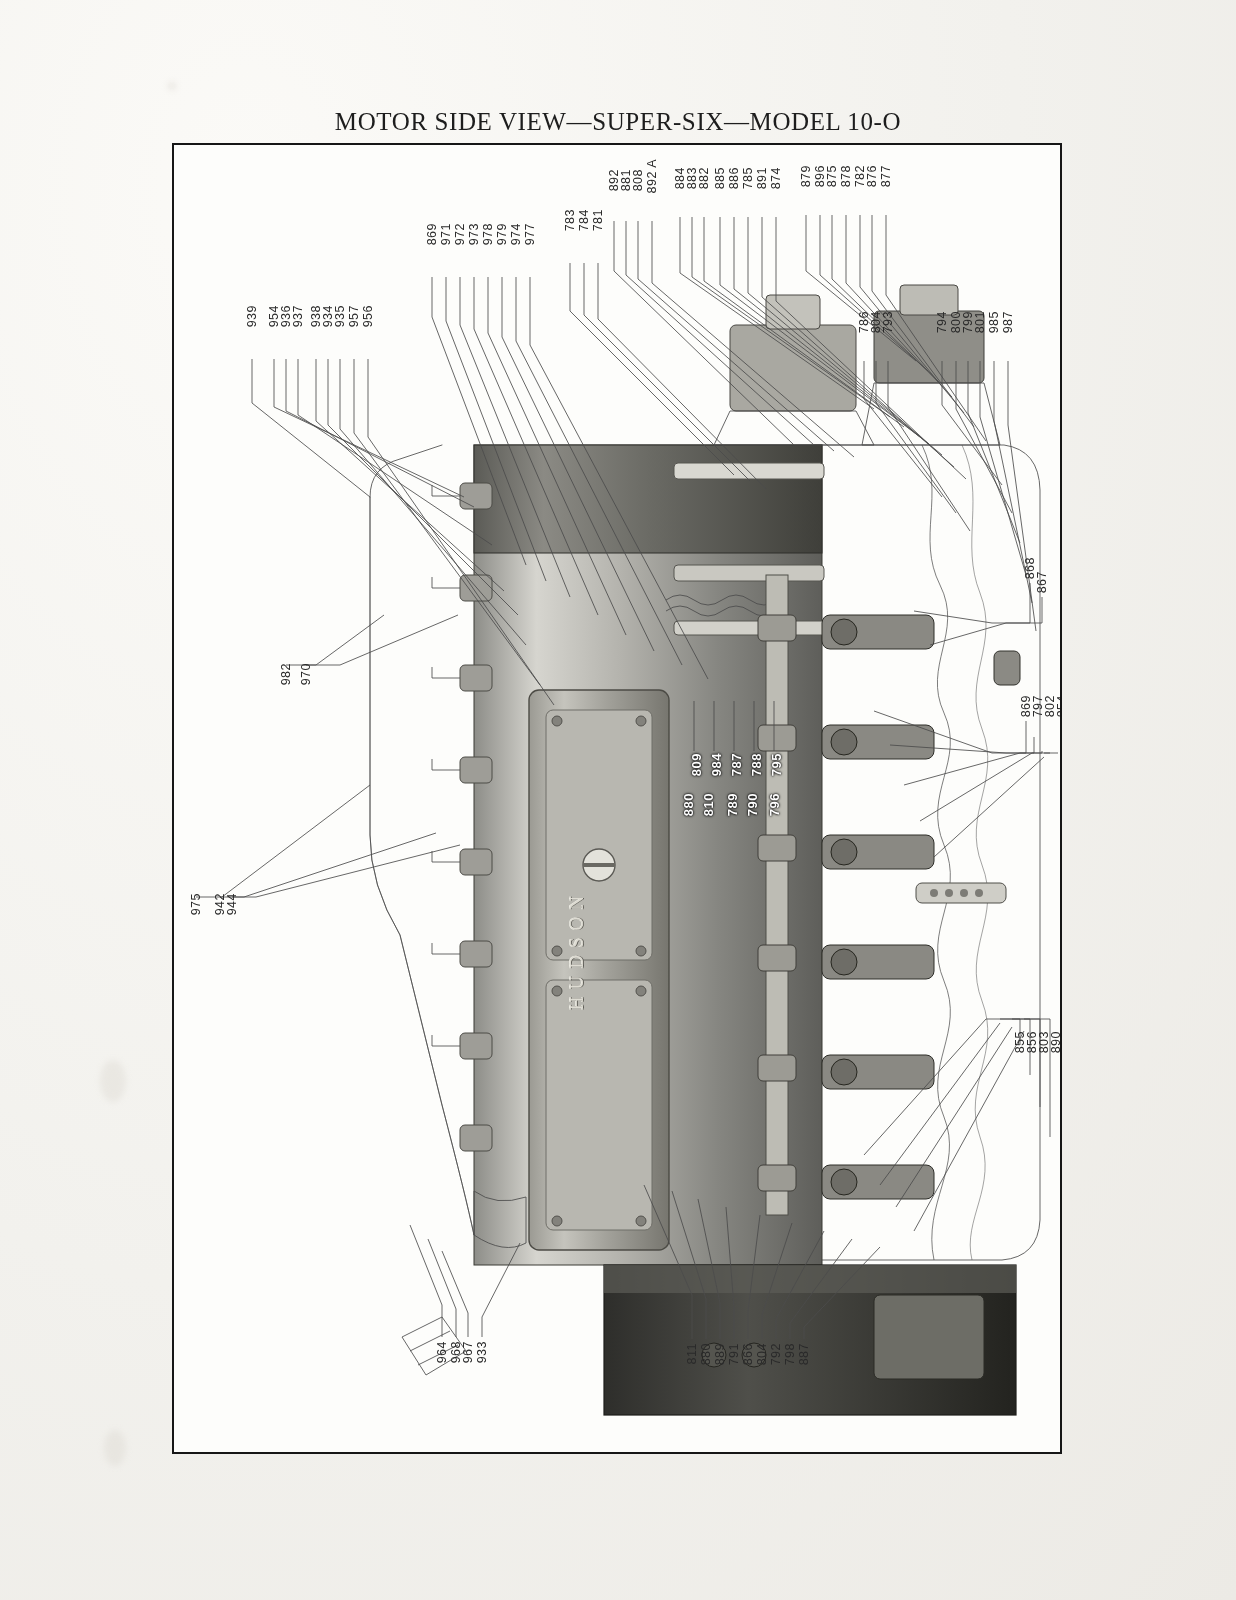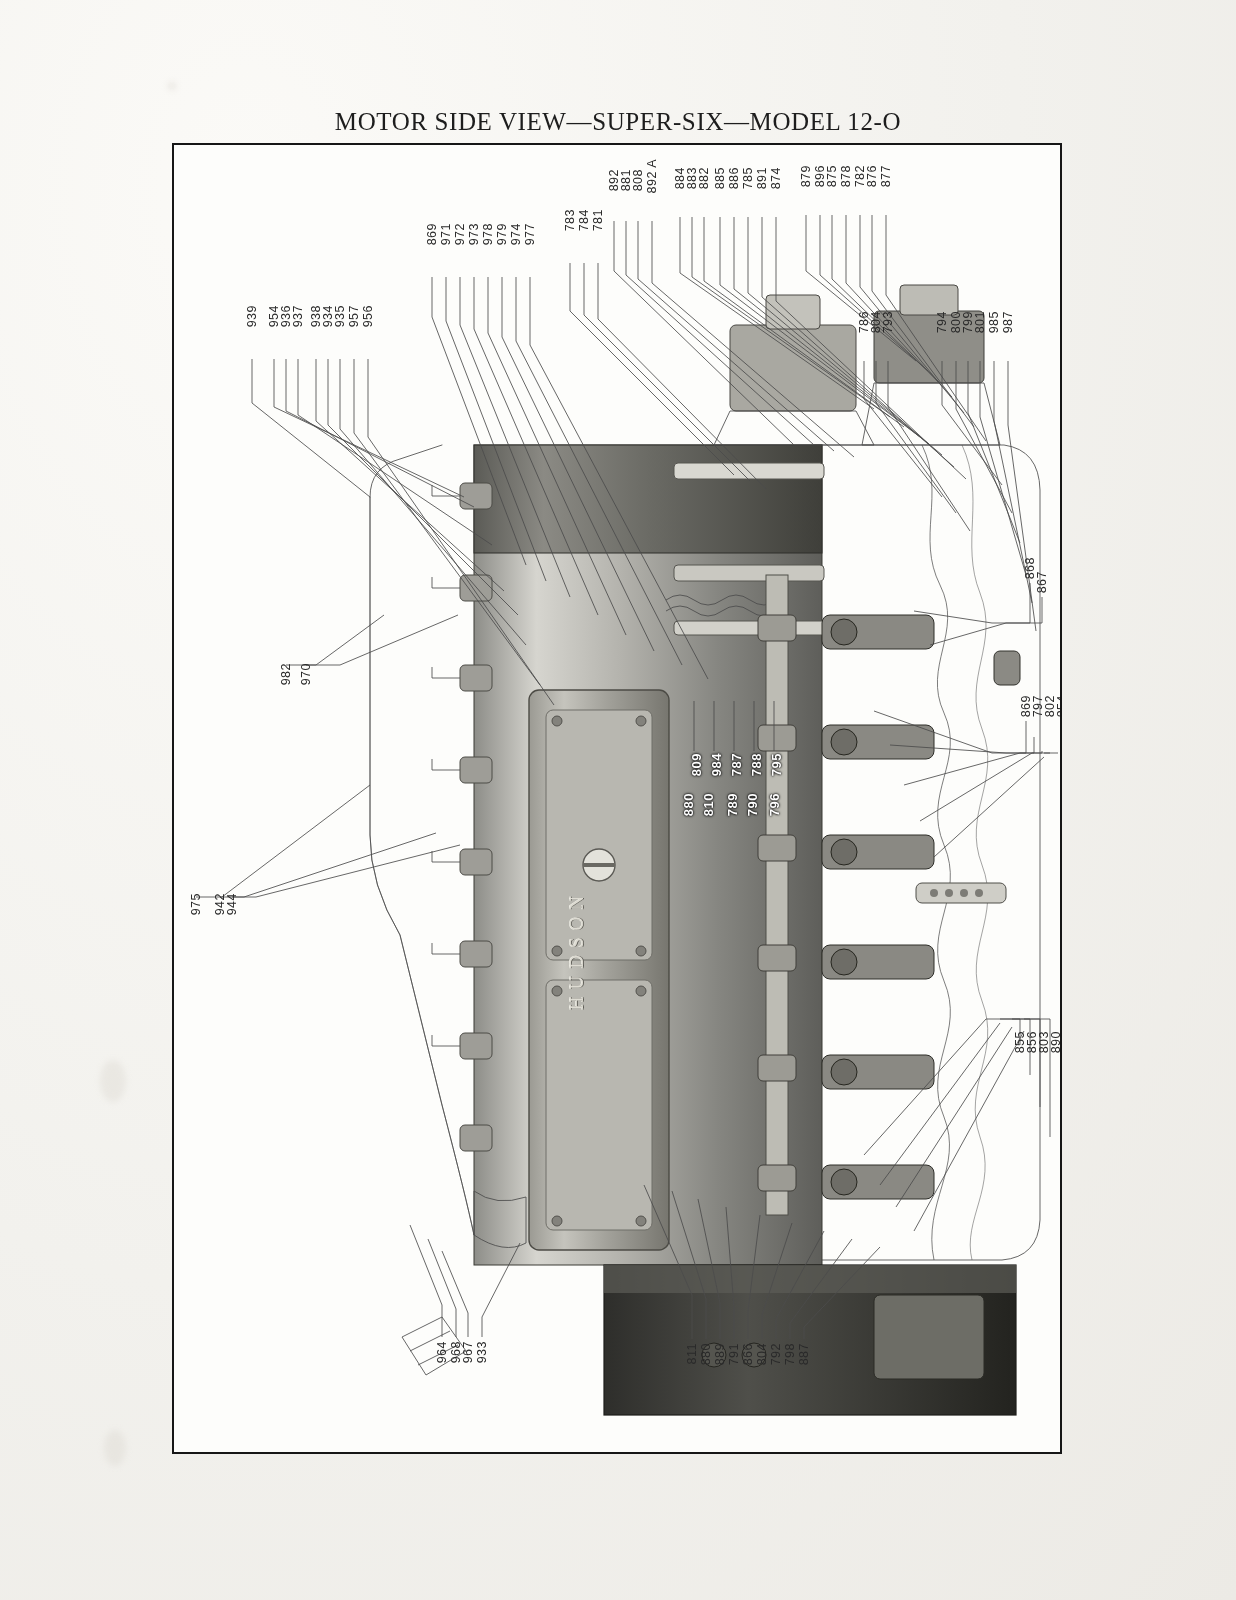--- a/index.html
+++ b/index.html
@@ -41,21 +41,21 @@
 </style>
 </head>
 <body>
 
 <div id="page">
 
   <div class="blotch" style="left:100px;top:1060px;width:26px;height:42px;"></div>
   <div class="blotch" style="left:104px;top:1430px;width:22px;height:36px;"></div>
   <div class="blotch" style="left:168px;top:82px;width:8px;height:8px;opacity:.5;"></div>
 
-  <div id="title">MOTOR SIDE VIEW—SUPER-SIX—MODEL 12-O</div>
+  <div id="title">MOTOR SIDE VIEW—SUPER-SIX—MODEL 10-O</div>
 
   <div id="frame">
     <div id="plate">
 
       <svg class="ld" viewBox="0 0 886 1307">
         <defs>
           <linearGradient id="gMetal" x1="0" y1="0" x2="1" y2="0">
             <stop offset="0%" stop-color="#8d8d88"></stop>
             <stop offset="18%" stop-color="#d6d5cf"></stop>
             <stop offset="42%" stop-color="#b4b3ad"></stop>

